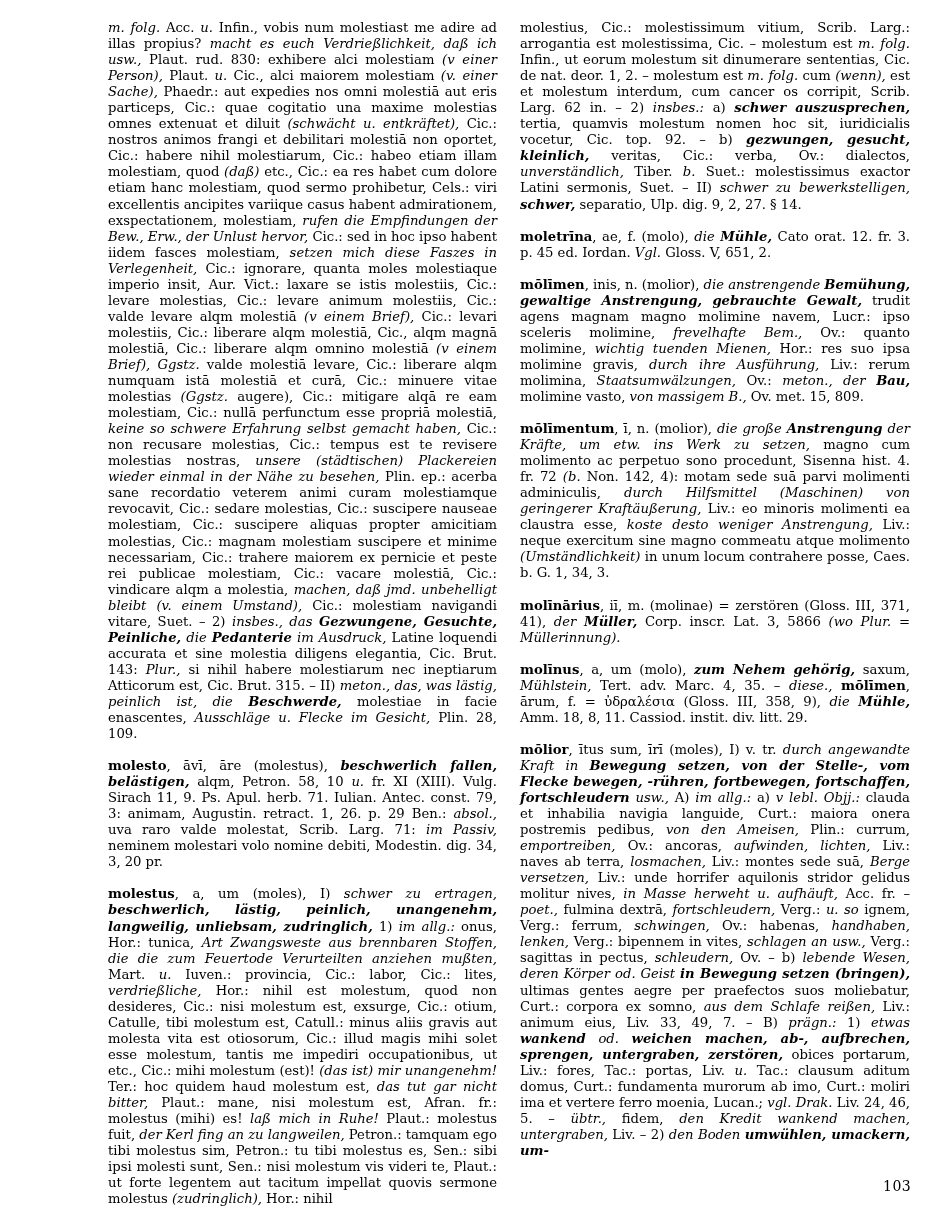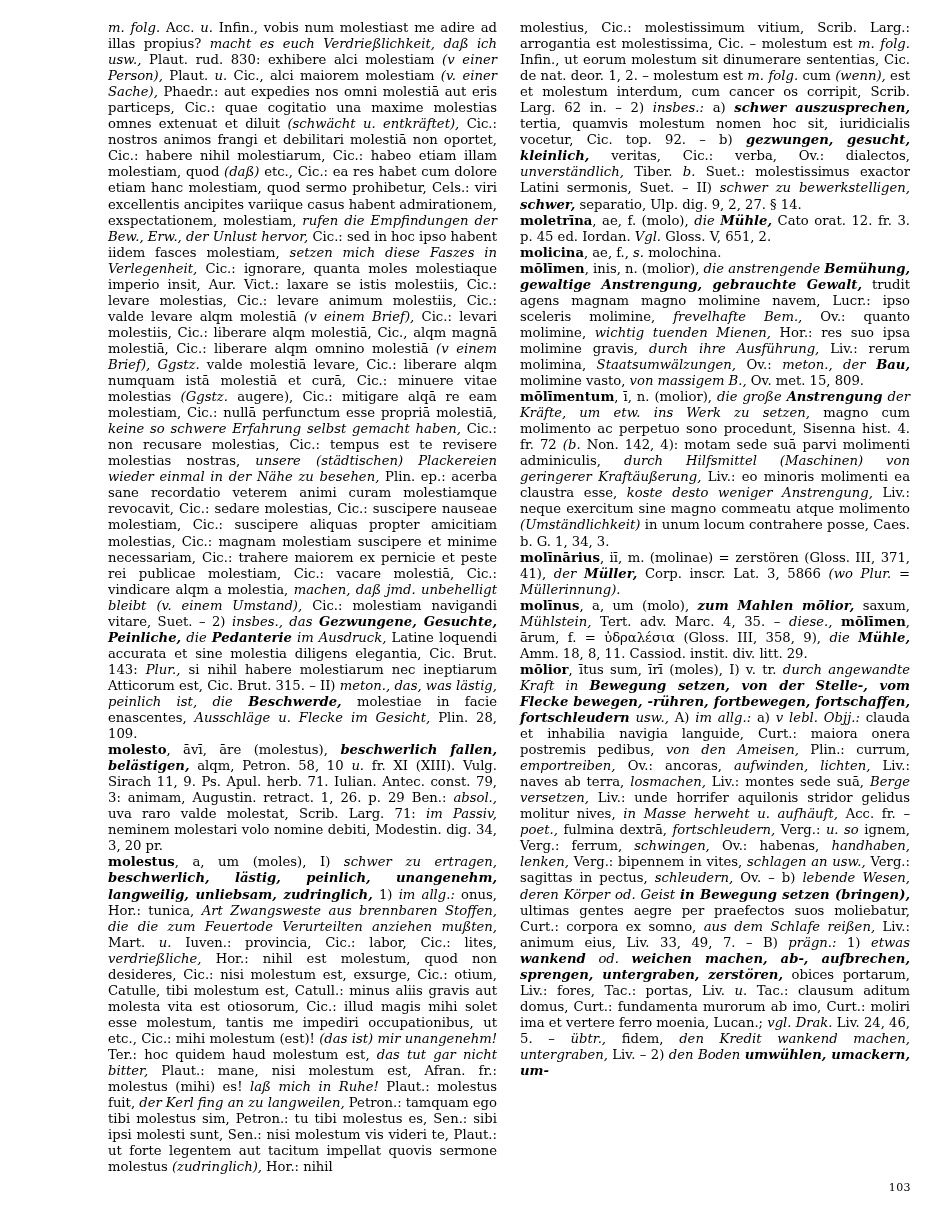--- a/index.html
+++ b/index.html
@@ -42,36 +42,36 @@
     font-size: 13.2px;
     line-height: 16.05px;
     text-align: justify;
     text-justify: inter-word;
     hyphens: manual;
     margin: 0;
     padding: 0;
     word-spacing: -0.1px;
   }
   .entry + .entry {
-    margin-top: 0;
+    margin-top: 16px;
   }
   b, .bold {
     font-weight: bold;
   }
   i, .ital {
     font-style: italic;
   }
   .greek {
     font-family: "DejaVu Serif", "Liberation Serif", serif;
   }
   .folio {
     position: absolute;
     right: 24px;
     bottom: 16px;
-    font-size: 11px;
+    font-size: 14px;
     font-family: "DejaVu Serif", "Liberation Serif", serif;
     letter-spacing: 0.4px;
     margin-top: 45px;
   }
   
   .entry { text-indent: 0; }
 </style>
 </head>
 <body>
 
@@ -81,25 +81,24 @@
 
     <div class="column column-left">
       <p class="entry"><i>m. folg.</i> Acc. <i>u.</i> Infin., vobis num molestiast me adire ad illas propius? <i>macht es euch Verdrießlichkeit, daß ich usw.,</i> Plaut. rud. 830: exhibere alci molestiam <i>(v einer Person),</i> Plaut. <i>u.</i> Cic., alci maiorem molestiam <i>(v. einer Sache),</i> Phaedr.: aut expedies nos omni molestiā aut eris particeps, Cic.: quae cogitatio una maxime molestias omnes extenuat et diluit <i>(schwächt u. entkräftet),</i> Cic.: nostros animos frangi et debilitari molestiā non oportet, Cic.: habere nihil molestiarum, Cic.: habeo etiam illam molestiam, quod <i>(daß)</i> etc., Cic.: ea res habet cum dolore etiam hanc molestiam, quod sermo prohibetur, Cels.: viri excellentis ancipites variique casus habent admirationem, exspectationem, molestiam, <i>rufen die Empfindungen der Bew., Erw., der Unlust hervor,</i> Cic.: sed in hoc ipso habent iidem fasces molestiam, <i>setzen mich diese Faszes in Verlegenheit,</i> Cic.: ignorare, quanta moles molestiaque imperio insit, Aur. Vict.: laxare se istis molestiis, Cic.: levare molestias, Cic.: levare animum molestiis, Cic.: valde levare alqm molestiā <i>(v einem Brief),</i> Cic.: levari molestiis, Cic.: liberare alqm molestiā, Cic., alqm magnā molestiā, Cic.: liberare alqm omnino molestiā <i>(v einem Brief), Ggstz.</i> valde molestiā levare, Cic.: liberare alqm numquam istā molestiā et curā, Cic.: minuere vitae molestias <i>(Ggstz.</i> augere), Cic.: mitigare alqā re eam molestiam, Cic.: nullā perfunctum esse propriā molestiā, <i>keine so schwere Erfahrung selbst gemacht haben,</i> Cic.: non recusare molestias, Cic.: tempus est te revisere molestias nostras, <i>unsere (städtischen) Plackereien wieder einmal in der Nähe zu besehen,</i> Plin. ep.: acerba sane recordatio veterem animi curam molestiamque revocavit, Cic.: sedare molestias, Cic.: suscipere nauseae molestiam, Cic.: suscipere aliquas propter amicitiam molestias, Cic.: magnam molestiam suscipere et minime necessariam, Cic.: trahere maiorem ex pernicie et peste rei publicae molestiam, Cic.: vacare molestiā, Cic.: vindicare alqm a molestia, <i>machen, daß jmd. unbehelligt bleibt (v. einem Umstand),</i> Cic.: molestiam navigandi vitare, Suet. – 2) <i>insbes., das <b>Gezwungene, Gesuchte, Peinliche,</b> die <b>Pedanterie</b> im Ausdruck,</i> Latine loquendi accurata et sine molestia diligens elegantia, Cic. Brut. 143: <i>Plur.,</i> si nihil habere molestiarum nec ineptiarum Atticorum est, Cic. Brut. 315. – II) <i>meton., das, was lästig, peinlich ist, die <b>Beschwerde,</b></i> molestiae in facie enascentes, <i>Ausschläge u. Flecke im Gesicht,</i> Plin. 28, 109.</p>
       <p class="entry"><b>molesto</b>, āvī, āre (molestus), <i><b>beschwerlich fallen, belästigen,</b></i> alqm, Petron. 58, 10 <i>u.</i> fr. XI (XIII). Vulg. Sirach 11, 9. Ps. Apul. herb. 71. Iulian. Antec. const. 79, 3: animam, Augustin. retract. 1, 26. p. 29 Ben.: <i>absol.,</i> uva raro valde molestat, Scrib. Larg. 71: <i>im Passiv,</i> neminem molestari volo nomine debiti, Modestin. dig. 34, 3, 20 pr.</p>
       <p class="entry"><b>molestus</b>, a, um (moles), I) <i>schwer zu ertragen, <b>beschwerlich, lästig, peinlich, unangenehm, langweilig, unliebsam, zudringlich,</b></i> 1) <i>im allg.:</i> onus, Hor.: tunica, <i>Art Zwangsweste aus brennbaren Stoffen, die die zum Feuertode Verurteilten anziehen mußten,</i> Mart. <i>u.</i> Iuven.: provincia, Cic.: labor, Cic.: lites, <i>verdrießliche,</i> Hor.: nihil est molestum, quod non desideres, Cic.: nisi molestum est, exsurge, Cic.: otium, Catulle, tibi molestum est, Catull.: minus aliis gravis aut molesta vita est otiosorum, Cic.: illud magis mihi solet esse molestum, tantis me impediri occupationibus, ut etc., Cic.: mihi molestum (est)! <i>(das ist) mir unangenehm!</i> Ter.: hoc quidem haud molestum est, <i>das tut gar nicht bitter,</i> Plaut.: mane, nisi molestum est, Afran. fr.: molestus (mihi) es! <i>laß mich in Ruhe!</i> Plaut.: molestus fuit, <i>der Kerl fing an zu langweilen,</i> Petron.: tamquam ego tibi molestus sim, Petron.: tu tibi molestus es, Sen.: sibi ipsi molesti sunt, Sen.: nisi molestum vis videri te, Plaut.: ut forte legentem aut tacitum impellat quovis sermone molestus <i>(zudringlich),</i> Hor.: nihil</p>
     </div>
 
     <div class="column column-right">
       <p class="entry">molestius, Cic.: molestissimum vitium, Scrib. Larg.: arrogantia est molestissima, Cic. – molestum est <i>m. folg.</i> Infin., ut eorum molestum sit dinumerare sententias, Cic. de nat. deor. 1, 2. – molestum est <i>m. folg.</i> cum <i>(wenn),</i> est et molestum interdum, cum cancer os corripit, Scrib. Larg. 62 in. – 2) <i>insbes.:</i> a) <i><b>schwer auszusprechen,</b></i> tertia, quamvis molestum nomen hoc sit, iuridicialis vocetur, Cic. top. 92. – b) <i><b>gezwungen, gesucht, kleinlich,</b></i> veritas, Cic.: verba, Ov.: dialectos, <i>unverständlich,</i> Tiber. <i>b.</i> Suet.: molestissimus exactor Latini sermonis, Suet. – II) <i>schwer zu bewerkstelligen, <b>schwer,</b></i> separatio, Ulp. dig. 9, 2, 27. § 14.</p>
       <p class="entry"><b>moletrīna</b>, ae, f. (molo), <i>die <b>Mühle,</b></i> Cato orat. 12. fr. 3. p. 45 ed. Iordan. <i>Vgl.</i> Gloss. V, 651, 2.</p>
-      <p class="entry"><b>molicina</b>, ae, f., <i>s.</i> molochina.</p>
       <p class="entry"><b>mōlīmen</b>, inis, n. (molior), <i>die anstrengende <b>Bemühung, gewaltige Anstrengung, gebrauchte Gewalt,</b></i> trudit agens magnam magno molimine navem, Lucr.: ipso sceleris molimine, <i>frevelhafte Bem.,</i> Ov.: quanto molimine, <i>wichtig tuenden Mienen,</i> Hor.: res suo ipsa molimine gravis, <i>durch ihre Ausführung,</i> Liv.: rerum molimina, <i>Staatsumwälzungen,</i> Ov.: <i>meton., der <b>Bau,</b></i> molimine vasto, <i>von massigem B.,</i> Ov. met. 15, 809.</p>
       <p class="entry"><b>mōlīmentum</b>, ī, n. (molior), <i>die große <b>Anstrengung</b> der Kräfte, um etw. ins Werk zu setzen,</i> magno cum molimento ac perpetuo sono procedunt, Sisenna hist. 4. fr. 72 <i>(b.</i> Non. 142, 4): motam sede suā parvi molimenti adminiculis, <i>durch Hilfsmittel (Maschinen) von geringerer Kraftäußerung,</i> Liv.: eo minoris molimenti ea claustra esse, <i>koste desto weniger Anstrengung,</i> Liv.: neque exercitum sine magno commeatu atque molimento <i>(Umständlichkeit)</i> in unum locum contrahere posse, Caes. b. G. 1, 34, 3.</p>
       <p class="entry"><b>molīnārius</b>, iī, m. (molinae) = <span class="greek">zerstören</span> (Gloss. III, 371, 41), <i>der <b>Müller,</b></i> Corp. inscr. Lat. 3, 5866 <i>(wo Plur. = Müllerinnung).</i></p>
-      <p class="entry"><b>molīnus</b>, a, um (molo), <i><b>zum Mahlen mōlior,</b></i> saxum, <i>Mühlstein,</i> Tert. adv. Marc. 4, 35. – <i>diese.,</i> <b>mōlīmen</b>, ārum, f. = <span class="greek">ὐδραλέσια</span> (Gloss. III, 358, 9), <i>die <b>Mühle,</b></i> Amm. 18, 8, 11. Cassiod. instit. div. litt. 29.</p>
+      <p class="entry"><b>molīnus</b>, a, um (molo), <i><b>zum Nehem gehörig,</b></i> saxum, <i>Mühlstein,</i> Tert. adv. Marc. 4, 35. – <i>diese.,</i> <b>mōlīmen</b>, ārum, f. = <span class="greek">ὐδραλέσια</span> (Gloss. III, 358, 9), <i>die <b>Mühle,</b></i> Amm. 18, 8, 11. Cassiod. instit. div. litt. 29.</p>
       <p class="entry"><b>mōlior</b>, ītus sum, īrī (moles), I) v. tr. <i>durch angewandte Kraft in <b>Bewegung setzen, von der Stelle-, vom Flecke bewegen, -rühren, fortbewegen, fortschaffen, fortschleudern</b> usw.,</i> A) <i>im allg.:</i> a) <i>v lebl. Objj.:</i> clauda et inhabilia navigia languide, Curt.: maiora onera postremis pedibus, <i>von den Ameisen,</i> Plin.: currum, <i>emportreiben,</i> Ov.: ancoras, <i>aufwinden, lichten,</i> Liv.: naves ab terra, <i>losmachen,</i> Liv.: montes sede suā, <i>Berge versetzen,</i> Liv.: unde horrifer aquilonis stridor gelidus molitur nives, <i>in Masse herweht u. aufhäuft,</i> Acc. fr. – <i>poet.,</i> fulmina dextrā, <i>fortschleudern,</i> Verg.: <i>u. so</i> ignem, Verg.: ferrum, <i>schwingen,</i> Ov.: habenas, <i>handhaben, lenken,</i> Verg.: bipennem in vites, <i>schlagen an usw.,</i> Verg.: sagittas in pectus, <i>schleudern,</i> Ov. – b) <i>lebende Wesen, deren Körper od. Geist <b>in Bewegung setzen (bringen),</b></i> ultimas gentes aegre per praefectos suos moliebatur, Curt.: corpora ex somno, <i>aus dem Schlafe reißen,</i> Liv.: animum eius, Liv. 33, 49, 7. – B) <i>prägn.:</i> 1) <i>etwas <b>wankend</b> od. <b>weichen machen, ab-, aufbrechen, sprengen, untergraben, zerstören,</b></i> obices portarum, Liv.: fores, Tac.: portas, Liv. <i>u.</i> Tac.: clausum aditum domus, Curt.: fundamenta murorum ab imo, Curt.: moliri ima et vertere ferro moenia, Lucan.; <i>vgl. Drak.</i> Liv. 24, 46, 5. – <i>übtr.,</i> fidem, <i>den Kredit wankend machen, untergraben,</i> Liv. – 2) <i>den Boden <b>umwühlen, umackern, um-</b></i></p>
     </div>
 
   </div>
 
   <div class="folio">103</div>
 
 </div>
 
 </body></html>

